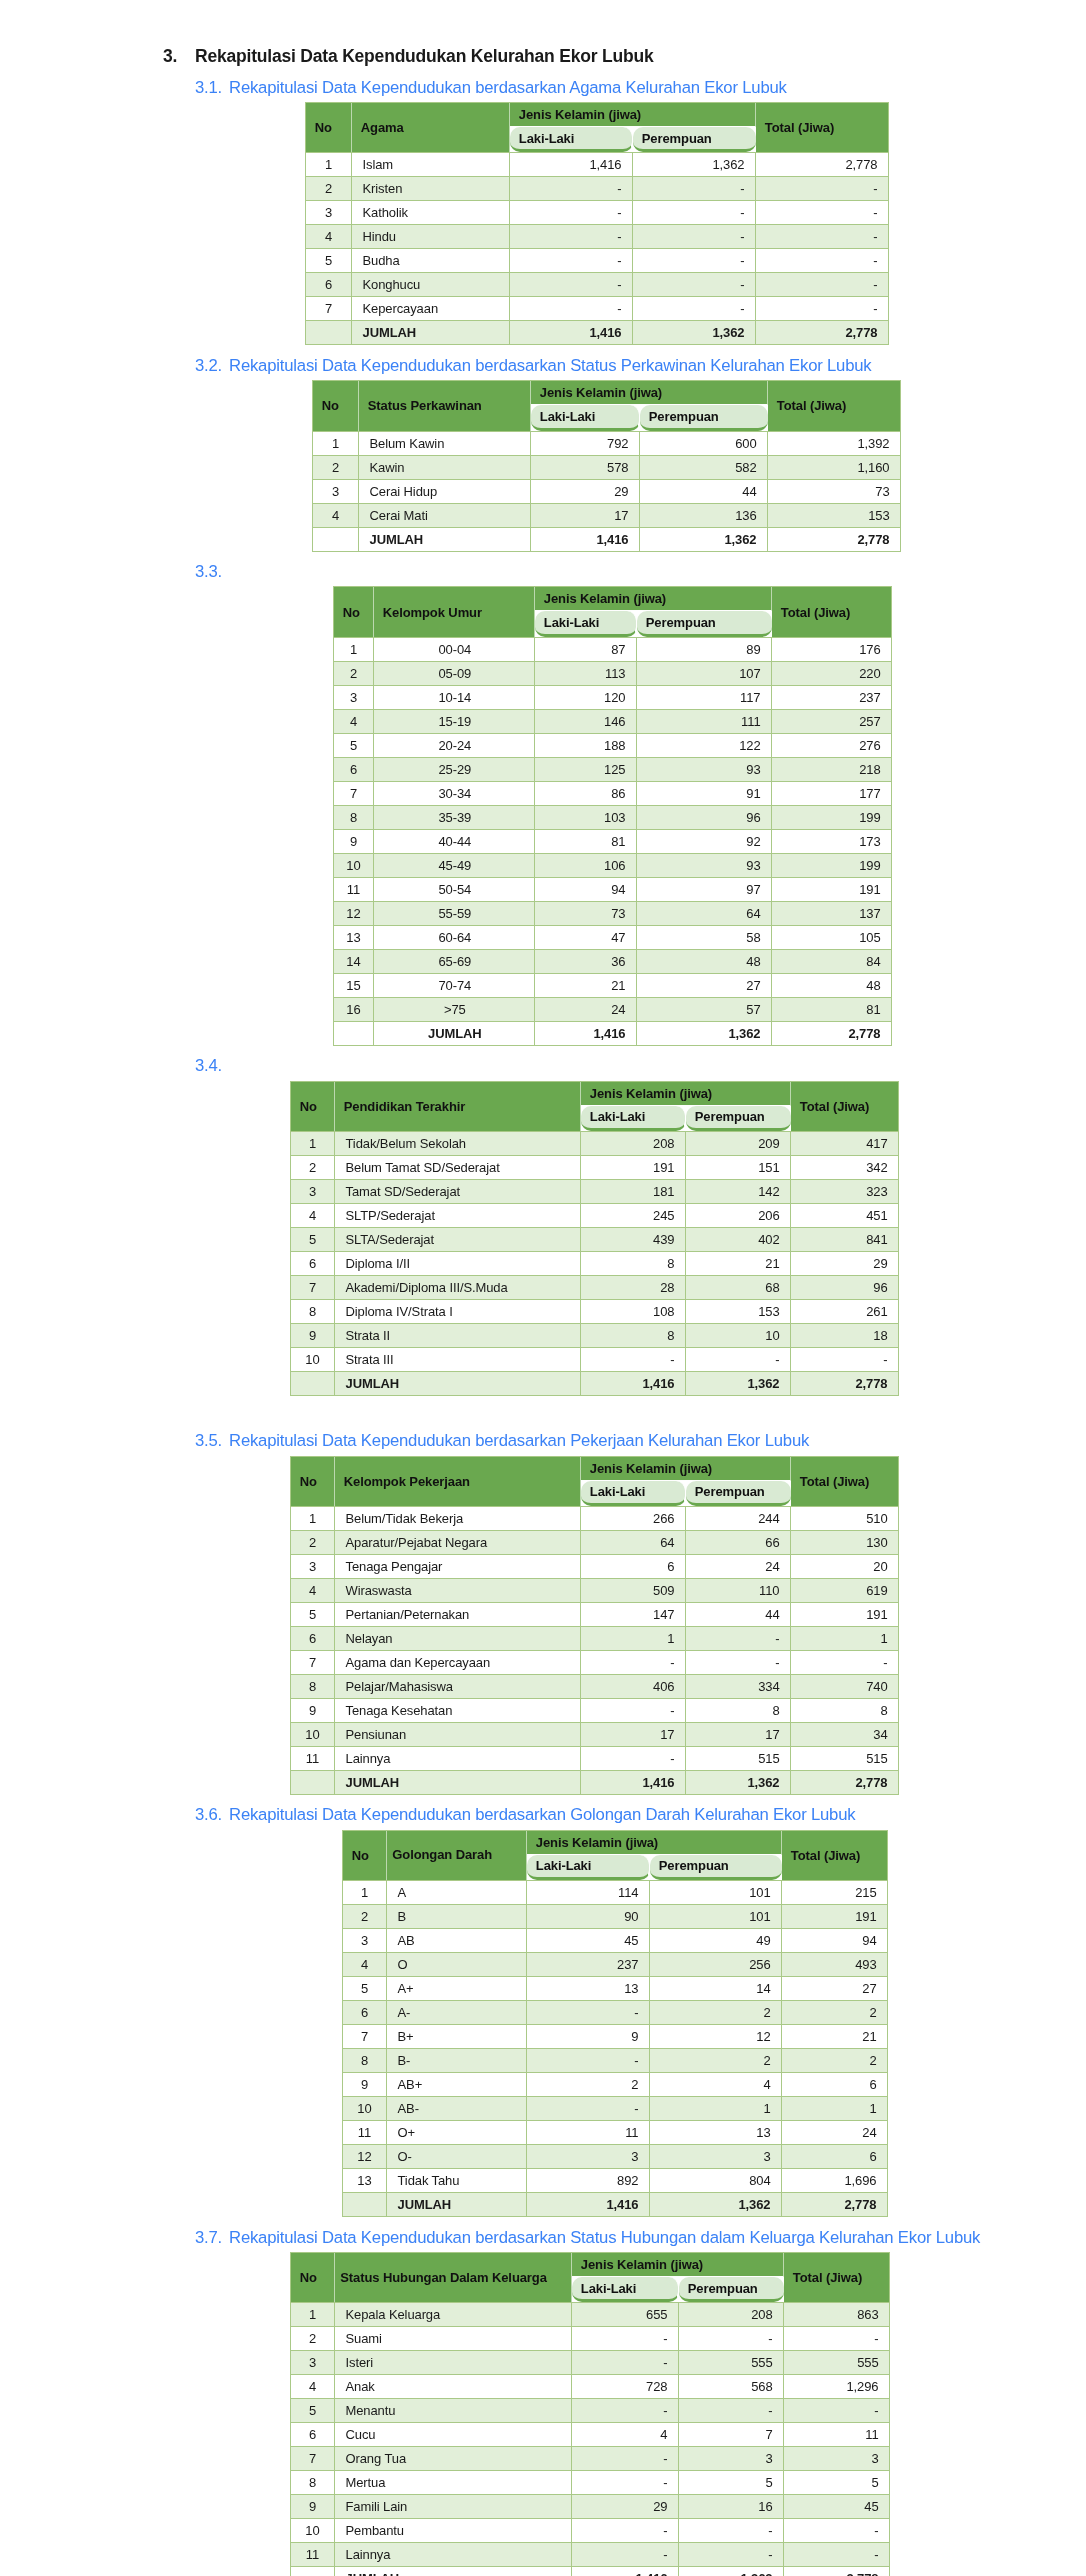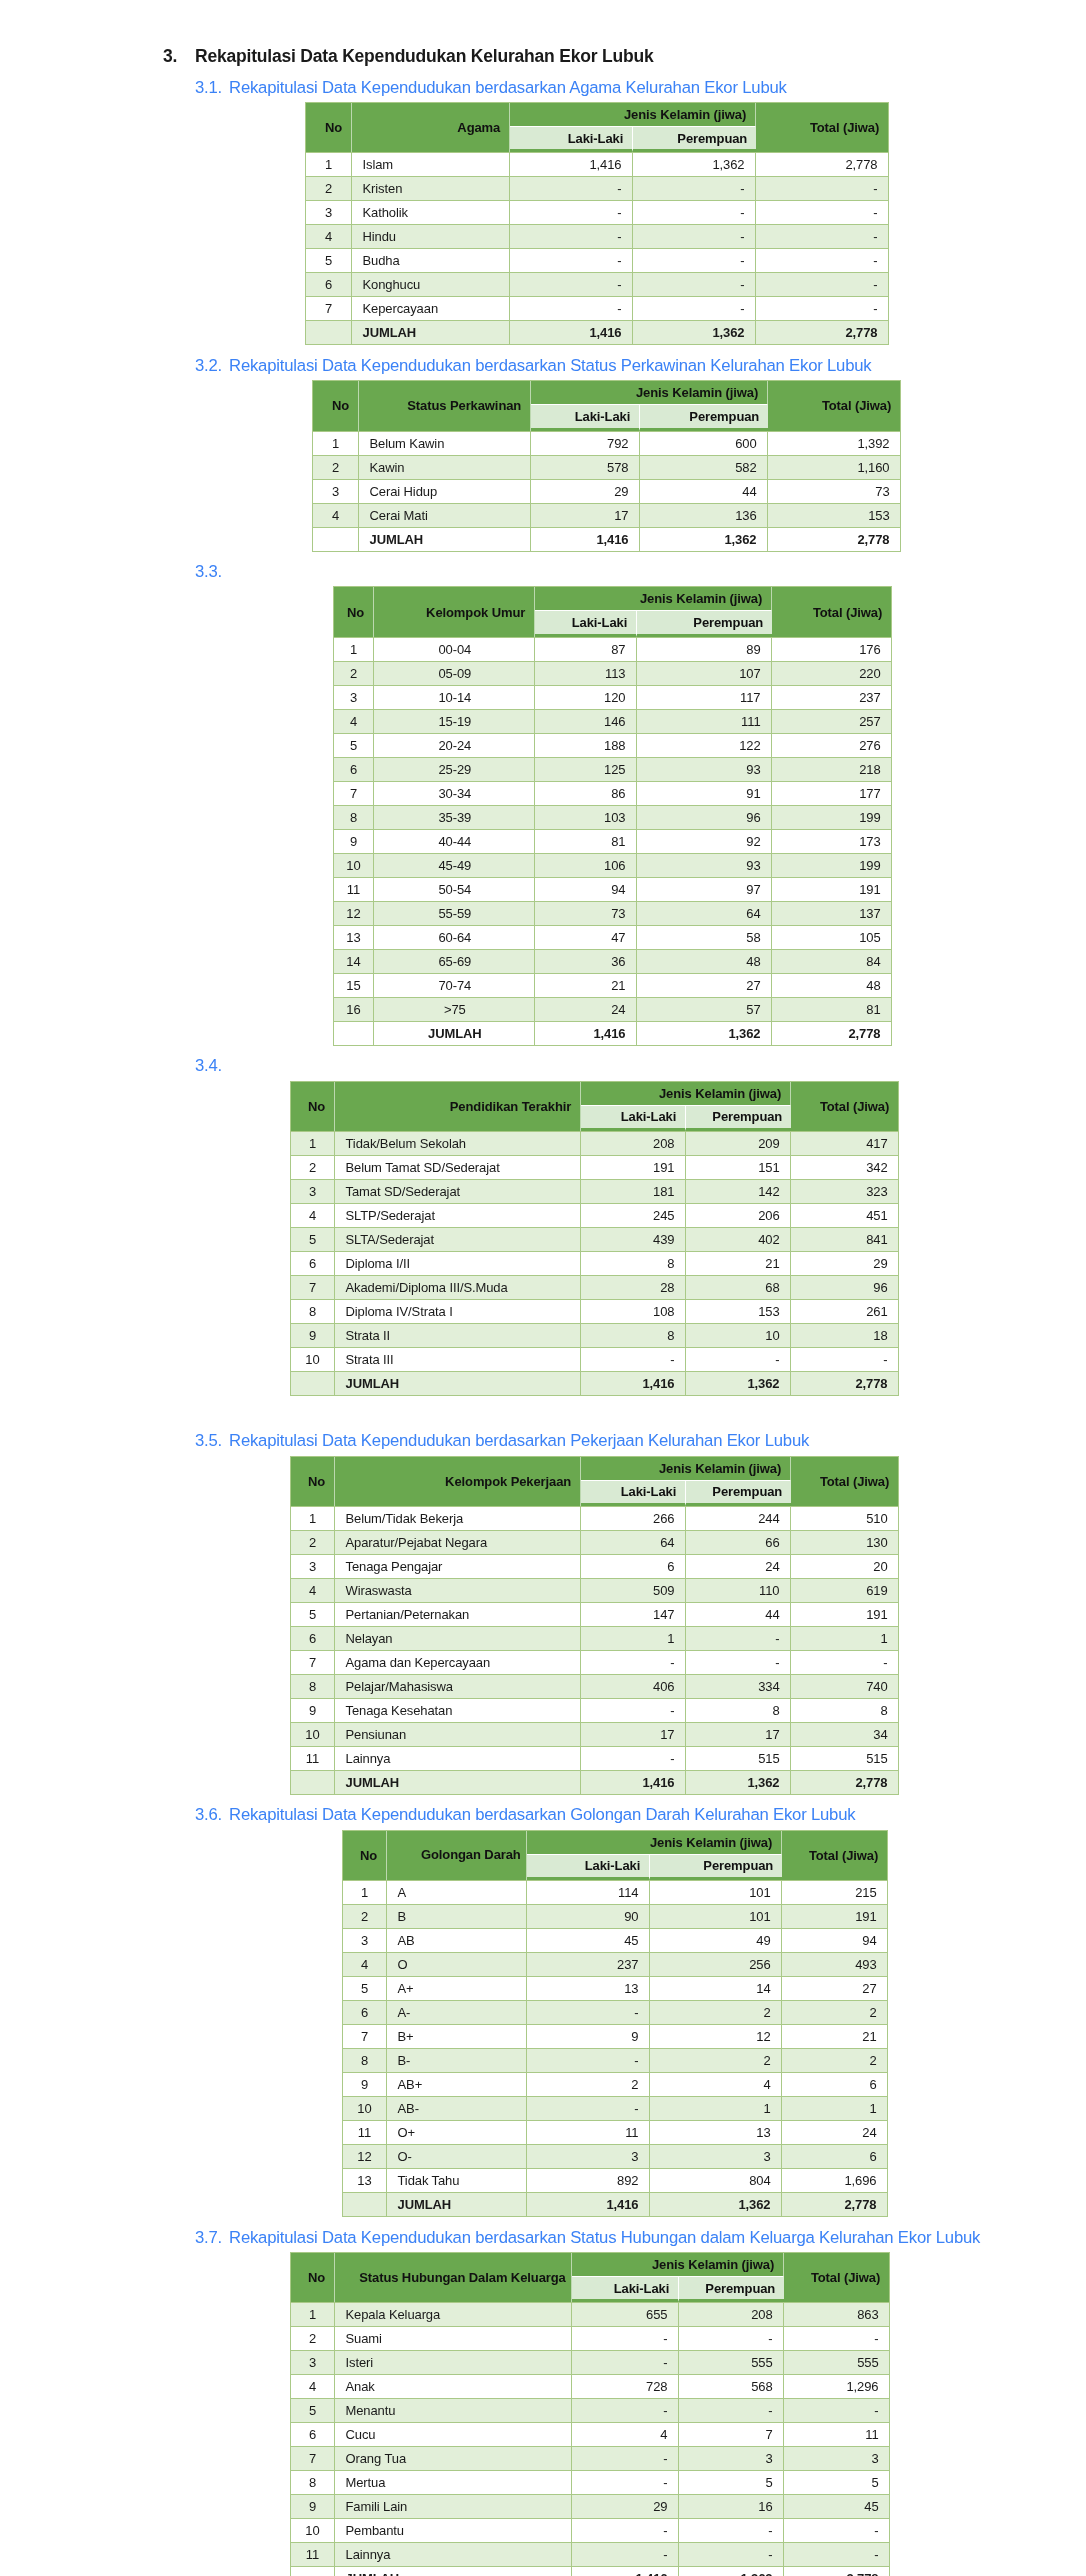--- a/index.html
+++ b/index.html
@@ -24,23 +24,23 @@
   table.rekap {
     border-collapse:separate; border-spacing:0;
     border:1.8px solid #a9c987; table-layout:fixed;
     font-size:13px; letter-spacing:-0.1px;
   }
   table.rekap th, table.rekap td {
     box-sizing:border-box; padding:0 8.8px; vertical-align:middle;
     overflow:hidden; white-space:nowrap;
   }
   
-  thead th { background:#6aa84f; color:#111; font-weight:bold; text-align:right; }
+  thead th { background:#6aa84f; color:#111; font-weight:bold; text-align:left; }
   thead tr.hr1 th { height:24px; }
-  thead tr.hr2 th { height:25.4px; }
+  thead tr.hr2 th { height:25.4px;border-radius:10px; }
   thead th.vdiv { border-right:1.8px solid rgba(255,255,255,0.55); }
   thead th.group { border-bottom:1.8px solid #ffffff; }
   thead th.sub {
     background:#d9ead3; border-bottom:3.5px solid #6aa84f;
     border-top:0; height:25.4px;
   }
   thead th.sub.first { border-right:1.8px solid #ffffff; }
   thead th.wrap2 { white-space:normal; line-height:16px; padding:0 5.3px; }
   
   tbody td { background:#ffffff; border-top:1.8px solid #a9c987; height:24px; }

